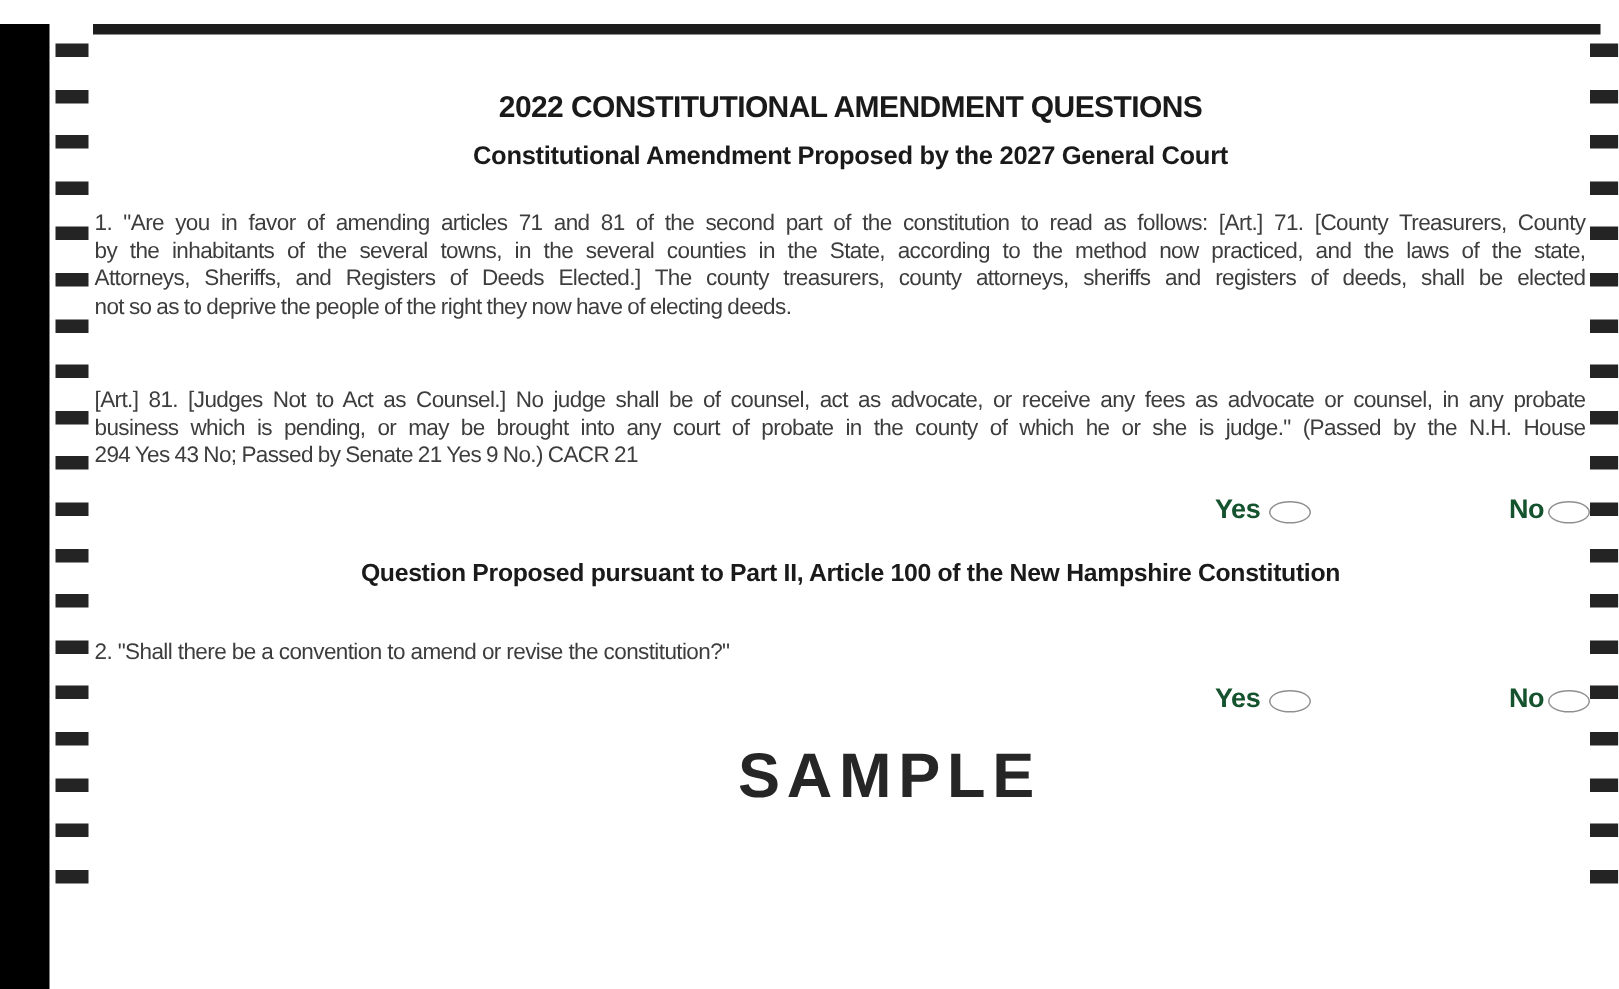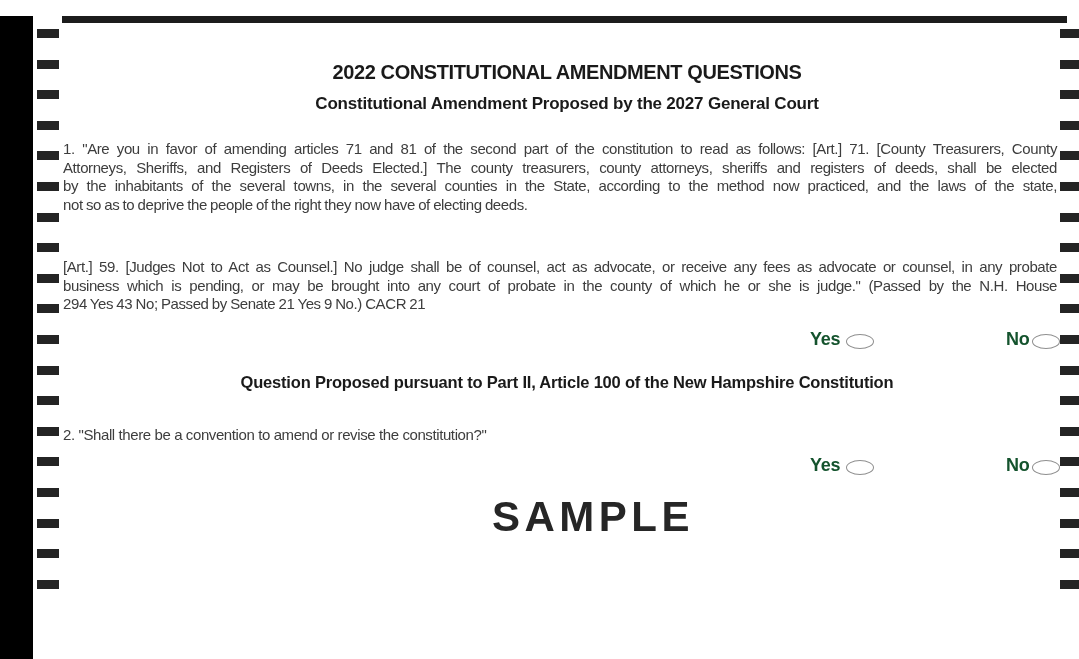--- a/index.html
+++ b/index.html
@@ -103,26 +103,26 @@
       <div class="mark" style="top: 502.6px;"></div>
       <div class="mark" style="top: 533.2px;"></div>
       <div class="mark" style="top: 563.8px;"></div>
     </div>
 
   <div class="h-center title">2022 CONSTITUTIONAL AMENDMENT QUESTIONS</div>
   <div class="h-center subtitle">Constitutional Amendment Proposed by the 2027 General Court</div>
 
   <div class="para para1">
       <div class="jline">1. "Are you in favor of amending articles 71 and 81 of the second part of the constitution to read as follows: [Art.] 71. [County Treasurers, County</div>
+      <div class="jline">by the inhabitants of the several towns, in the several counties in the State, according to the method now practiced, and the laws of the state,</div>
       <div class="jline">Attorneys, Sheriffs, and Registers of Deeds Elected.] The county treasurers, county attorneys, sheriffs and registers of deeds, shall be elected</div>
-      <div class="jline">by the inhabitants of the several towns, in the several counties in the State, according to the method now practiced, and the laws of the state,</div>
       <div class="jline jlast">not so as to deprive the people of the right they now have of electing deeds.</div>
     </div>
   <div class="para para2">
-      <div class="jline">[Art.] 59. [Judges Not to Act as Counsel.] No judge shall be of counsel, act as advocate, or receive any fees as advocate or counsel, in any probate</div>
+      <div class="jline">[Art.] 81. [Judges Not to Act as Counsel.] No judge shall be of counsel, act as advocate, or receive any fees as advocate or counsel, in any probate</div>
       <div class="jline">business which is pending, or may be brought into any court of probate in the county of which he or she is judge." (Passed by the N.H. House</div>
       <div class="jline jlast">294 Yes 43 No; Passed by Senate 21 Yes 9 No.) CACR 21</div>
     </div>
 
   <div class="vote-label yes1">Yes</div>
   <div class="oval ov-yes1"></div>
   <div class="vote-label no1">No</div>
   <div class="oval ov-no1"></div>
 
   <div class="h-center q2-heading">Question Proposed pursuant to Part II, Article 100 of the New Hampshire Constitution</div>

